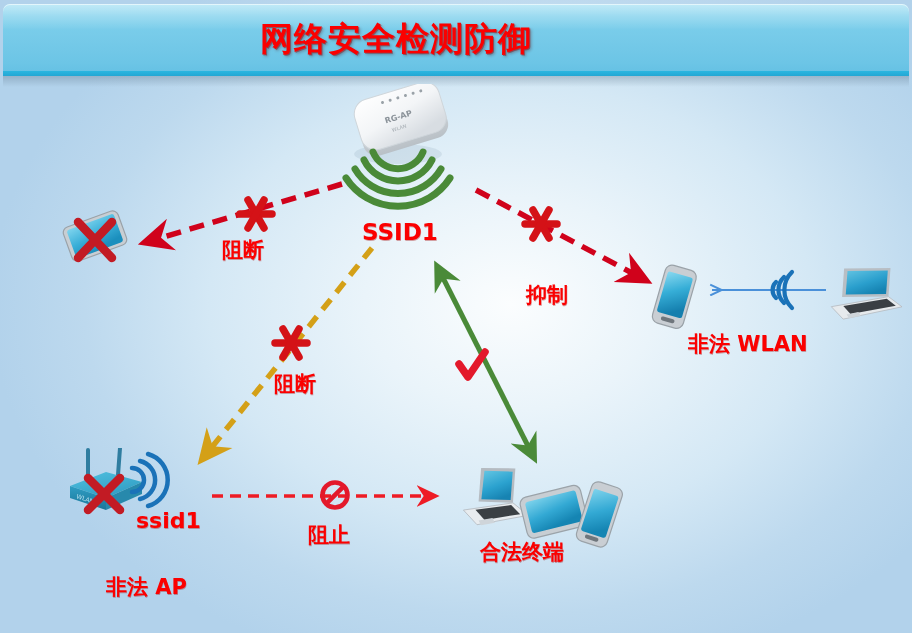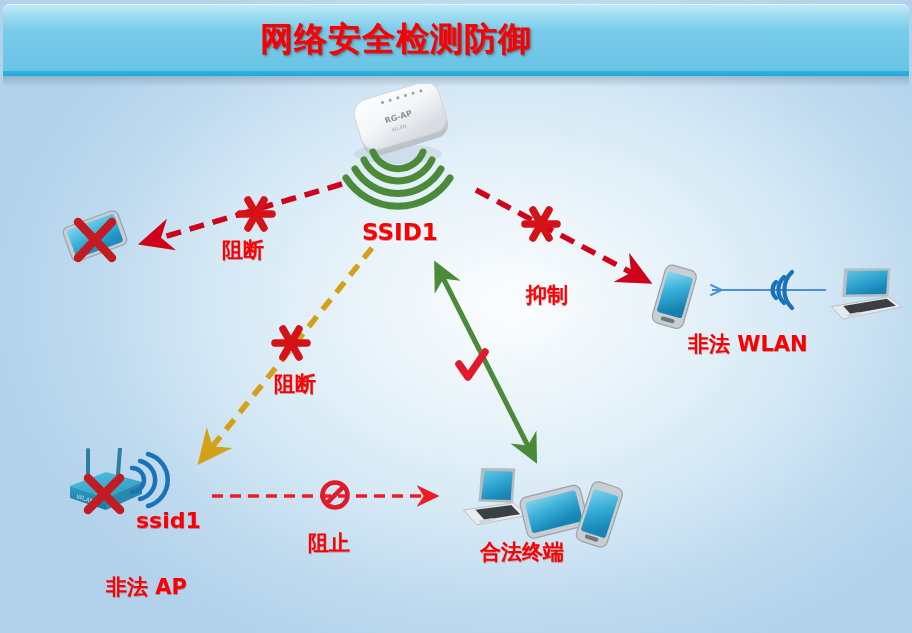--- a/index.html
+++ b/index.html
@@ -273,21 +273,21 @@
 
       <g stroke="#c21b24" stroke-width="8.5" stroke-linecap="round">
         <line x1="26" y1="30" x2="58" y2="62"></line>
         <line x1="58" y1="30" x2="26" y2="62"></line>
       </g>
     </svg>
   </div>
   <div class="lbl lbl-sm" style="left:136px;top:508px;font-size:22px;">ssid1</div>
   <div class="lbl lbl-cn" style="left:106px;top:551px;margin-top:22px;">非法 AP</div>
   <div class="lbl lbl-cn" style="left:274px;top:370px;">阻断</div>
-  <div class="lbl lbl-cn" style="left:308px;top:521px;margin-top:8px;">阻止</div>
+  <div class="lbl lbl-cn" style="left:308px;top:521px;">阻止</div>
 
   <div class="node" style="left:455px;top:462px;">
     <svg width="180" height="92" viewBox="0 0 180 92">
       <defs>
         <linearGradient id="g1" x1="0" y1="0" x2="0.3" y2="1">
           <stop offset="0%" stop-color="#67c8e4"></stop>
           <stop offset="60%" stop-color="#2ba2cf"></stop>
           <stop offset="100%" stop-color="#1783b2"></stop>
         </linearGradient>
         <linearGradient id="g2" x1="0" y1="0" x2="0.35" y2="1">

